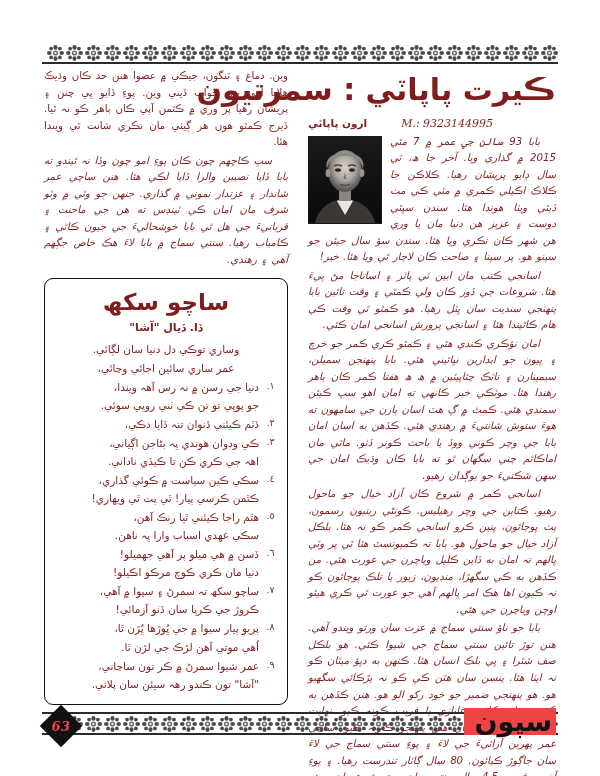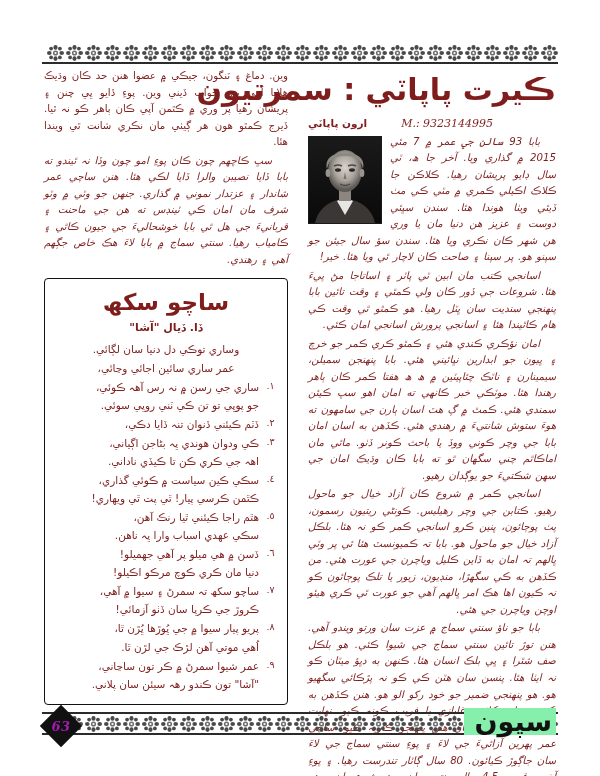--- a/index.html
+++ b/index.html
@@ -63,40 +63,40 @@
     left:4px;top:4px;
     width:30px;height:30px;
     background:#111;
     transform:rotate(45deg);
   }
   .page-num{
     position:absolute;
     left:0;top:0;
     width:38px;height:38px;
     display:flex;align-items:center;justify-content:center;
-    color:#a21caf;
+    color:#ef4444;
     font-family:"DejaVu Serif","Liberation Serif",serif;
     font-style:italic;
     font-weight:700;
     font-size:13px;
     letter-spacing:0.5px;
   }
 
   
   .masthead{
     position:absolute;
     right:44px;
     top:708px;
     font-family:"DejaVu Sans",sans-serif;
     font-size:27px;
     font-weight:700;
     color:#111;
     line-height:1;
     direction:rtl;
-    background:#86efac;
+    background:#ef4444;
     padding:0 4px 0 10px;
     z-index:3;
   }
 
   
   .col{
     position:absolute;
     direction:rtl;
     text-align:justify;
     color:#7f1d1d;
@@ -160,21 +160,21 @@
     text-align:justify;
     text-justify:inter-word;
     word-spacing:1px;
   }
   p.body.indent{text-indent:16px;font-style:italic;}
 
   
   .poem-box{
     margin-top:10px;
     border:1.6px solid #111;
-    border-radius:4px;
+    border-radius:9px;
     padding:8px 10px 10px 10px;
     box-sizing:border-box;
     width:244px;
   }
   .poem-title{
     text-align:center;
     font-size:23px;
     font-weight:700;
     line-height:1.2;
     margin:2px 0 4px 0;
@@ -720,21 +720,21 @@
       <div class="poem-title">ساچو سکھ</div>
       <div class="poem-author">ڏا. ڏيال "آشا"</div>
 
       <div class="poem-couplet intro">وساري توڪي دل دنيا سان لڳائي.</div>
       <div class="poem-couplet intro">عمر ساري سائين اجائي وڃائي،</div>
 
       <div id="verse-host">
           <div class="verse">
       <div class="verse-num">١.</div>
       <div class="verse-lines">
-              <div>ساري جي رسن ۾ نہ رس آھہ ڪوئي،</div>
+              <div>دنيا جي رسن ۾ نہ رس آھہ ويندا،</div>
               <div>جو پوڀي تو تن ڪي ٽني روڀي سوئي.</div>
             </div>
     </div>
           <div class="verse">
       <div class="verse-num">٢.</div>
       <div class="verse-lines">
               <div>ڏٽم ڪيئني ڏنوان تنہ ڏايا دڪي،</div>
             </div>
     </div>
           <div class="verse">

